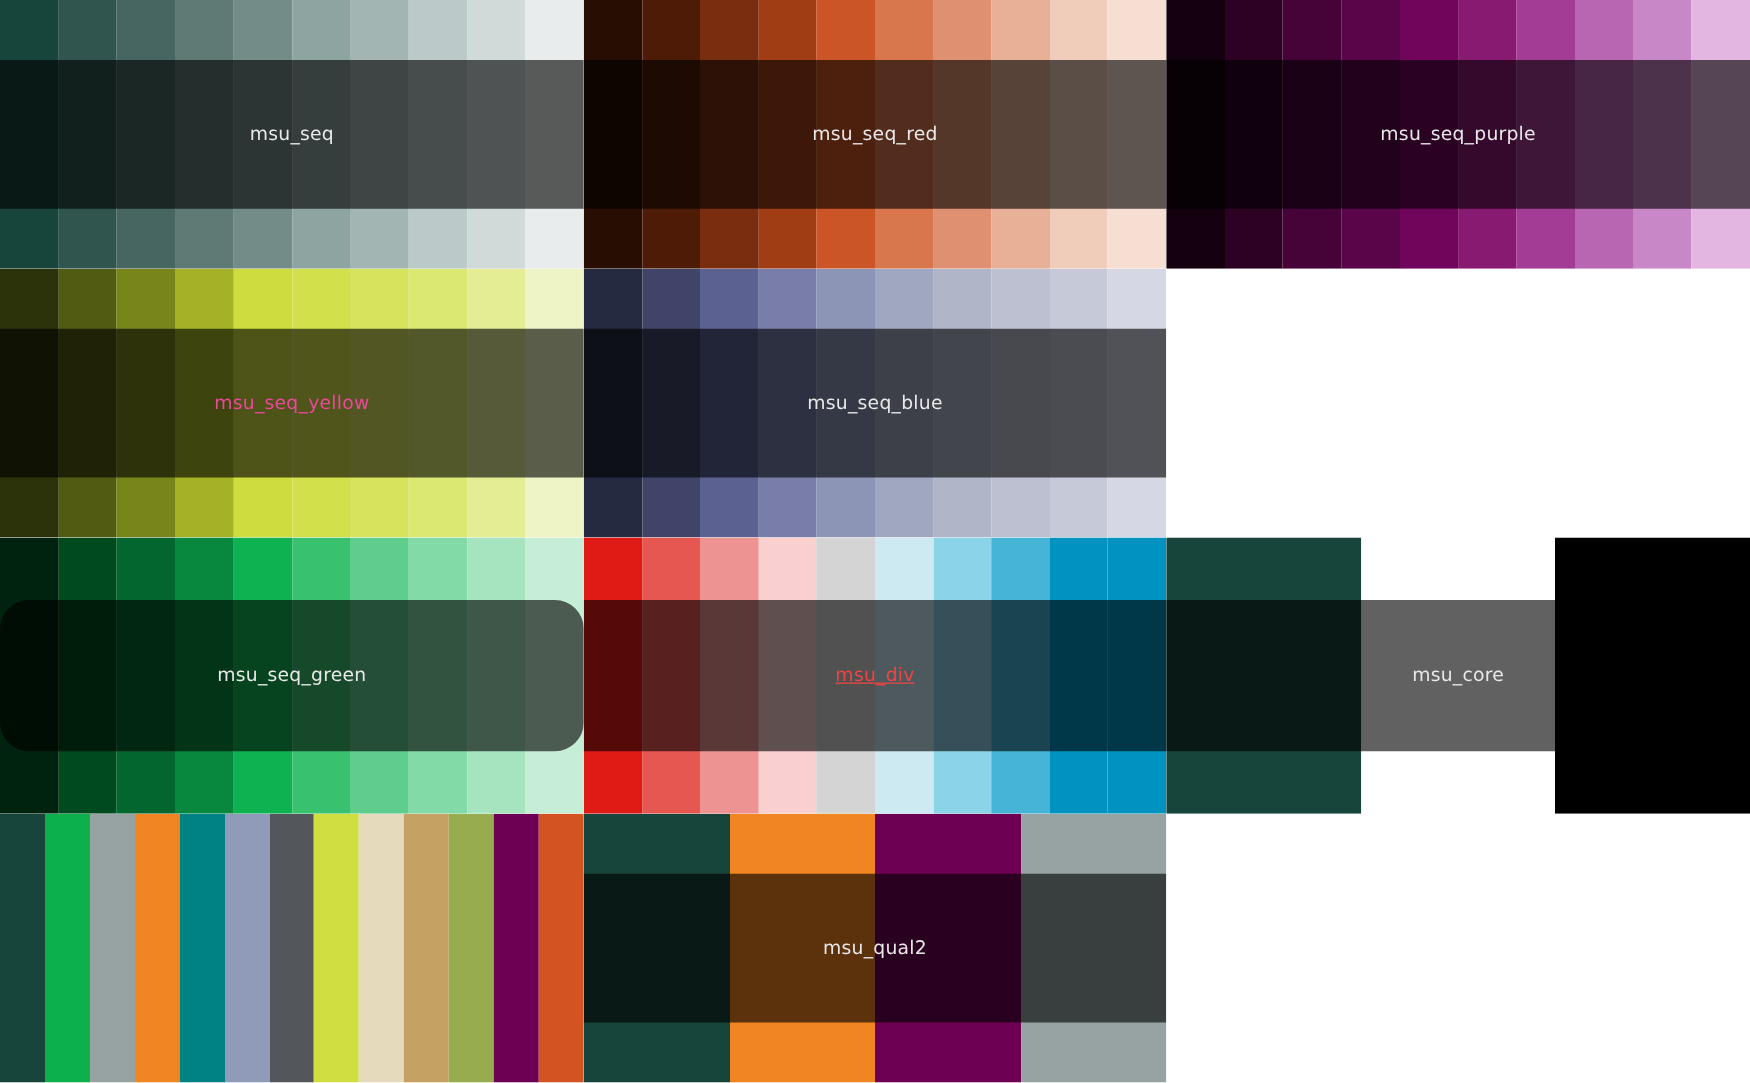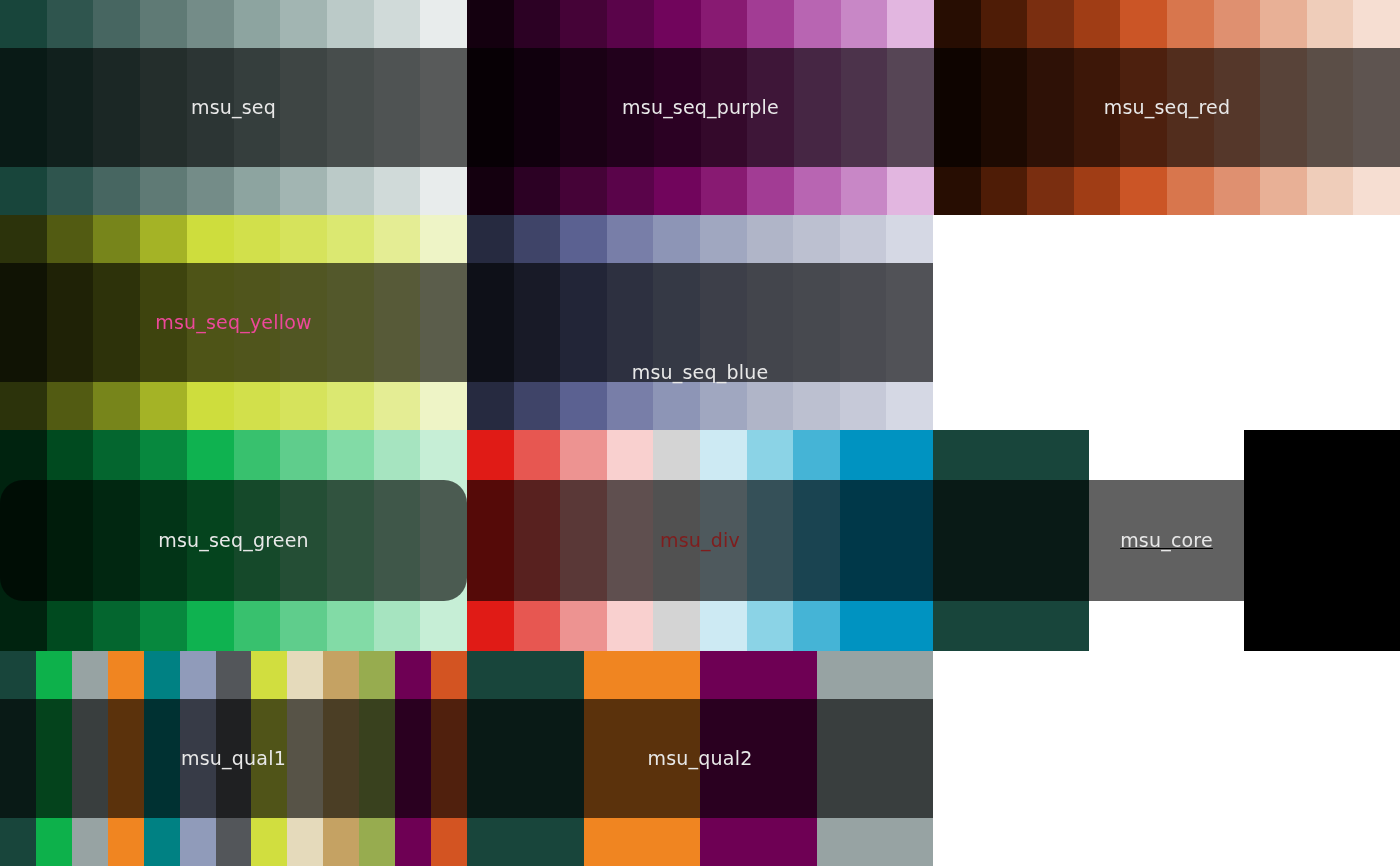--- a/index.html
+++ b/index.html
@@ -63,31 +63,30 @@
     top: 22.5%;
     height: 55%;
     background: rgba(0, 0, 0, 0.62);
     display: flex;
     align-items: center;
     justify-content: center;
     pointer-events: none;
   }
   .palette-label {
     color: #e8e8e8;
-    font-size: 19px;
+    font-size: 15px;
     font-family: "DejaVu Sans", "Liberation Sans", sans-serif;
     letter-spacing: 0.2px;
     line-height: 1;
     white-space: nowrap;
   }
 
   
   .palette-cell.core .label-band {
     background: rgba(0, 0, 0, 0.60);
-    text-decoration: underline;
   }
 
   .filler {
     flex: 1 1 auto;
     height: 100%;
     background: #ffffff;
   }
 </style>
 </head>
 <body>
@@ -102,56 +101,56 @@
           <div class="swatch" style="background: rgb(95, 122, 117);"></div>
           <div class="swatch" style="background: rgb(116, 140, 136);"></div>
           <div class="swatch" style="background: rgb(141, 164, 160);"></div>
           <div class="swatch" style="background: rgb(162, 181, 178);"></div>
           <div class="swatch" style="background: rgb(187, 202, 200);"></div>
           <div class="swatch" style="background: rgb(208, 218, 217);"></div>
           <div class="swatch" style="background: rgb(232, 236, 236);"></div>
         </div>
         <div class="label-band" style="background: rgba(0, 0, 0, 0.62);">
           <span class="palette-label" style="color: rgb(232, 232, 232);">msu_seq</span>
+        </div>
+      </div>
+      <div class="palette-cell" style="width: 466px;">
+        <div class="swatch-strip">
+          <div class="swatch" style="background: rgb(39, 13, 2);"></div>
+          <div class="swatch" style="background: rgb(78, 28, 6);"></div>
+          <div class="swatch" style="background: rgb(122, 46, 16);"></div>
+          <div class="swatch" style="background: rgb(160, 61, 21);"></div>
+          <div class="swatch" style="background: rgb(203, 85, 38);"></div>
+          <div class="swatch" style="background: rgb(216, 118, 77);"></div>
+          <div class="swatch" style="background: rgb(223, 144, 112);"></div>
+          <div class="swatch" style="background: rgb(232, 176, 150);"></div>
+          <div class="swatch" style="background: rgb(239, 205, 186);"></div>
+          <div class="swatch" style="background: rgb(246, 222, 210);"></div>
+        </div>
+        <div class="label-band" style="background: rgba(0, 0, 0, 0.62);">
+          <span class="palette-label" style="color: rgb(232, 232, 232);">msu_seq_red</span>
         </div>
       </div>
       <div class="palette-cell" style="width: 467px;">
         <div class="swatch-strip">
           <div class="swatch" style="background: rgb(20, 0, 15);"></div>
           <div class="swatch" style="background: rgb(44, 1, 36);"></div>
           <div class="swatch" style="background: rgb(69, 3, 55);"></div>
           <div class="swatch" style="background: rgb(90, 4, 74);"></div>
           <div class="swatch" style="background: rgb(113, 5, 92);"></div>
           <div class="swatch" style="background: rgb(136, 26, 114);"></div>
           <div class="swatch" style="background: rgb(162, 60, 148);"></div>
           <div class="swatch" style="background: rgb(184, 101, 178);"></div>
           <div class="swatch" style="background: rgb(200, 135, 198);"></div>
           <div class="swatch" style="background: rgb(226, 182, 224);"></div>
         </div>
         <div class="label-band" style="background: rgba(0, 0, 0, 0.62);">
           <span class="palette-label" style="color: rgb(232, 232, 232);">msu_seq_purple</span>
         </div>
       </div>
-      <div class="palette-cell" style="width: 466px;">
-        <div class="swatch-strip">
-          <div class="swatch" style="background: rgb(39, 13, 2);"></div>
-          <div class="swatch" style="background: rgb(78, 28, 6);"></div>
-          <div class="swatch" style="background: rgb(122, 46, 16);"></div>
-          <div class="swatch" style="background: rgb(160, 61, 21);"></div>
-          <div class="swatch" style="background: rgb(203, 85, 38);"></div>
-          <div class="swatch" style="background: rgb(216, 118, 77);"></div>
-          <div class="swatch" style="background: rgb(223, 144, 112);"></div>
-          <div class="swatch" style="background: rgb(232, 176, 150);"></div>
-          <div class="swatch" style="background: rgb(239, 205, 186);"></div>
-          <div class="swatch" style="background: rgb(246, 222, 210);"></div>
-        </div>
-        <div class="label-band" style="background: rgba(0, 0, 0, 0.62);">
-          <span class="palette-label" style="color: rgb(232, 232, 232);">msu_seq_red</span>
-        </div>
-      </div>
     </div>
     <div class="palette-row r1">
       <div class="palette-cell" style="width: 467px;">
         <div class="swatch-strip">
           <div class="swatch" style="background: rgb(44, 51, 11);"></div>
           <div class="swatch" style="background: rgb(82, 91, 18);"></div>
           <div class="swatch" style="background: rgb(119, 133, 27);"></div>
           <div class="swatch" style="background: rgb(164, 179, 38);"></div>
           <div class="swatch" style="background: rgb(206, 221, 61);"></div>
           <div class="swatch" style="background: rgb(210, 224, 75);"></div>
@@ -170,21 +169,21 @@
           <div class="swatch" style="background: rgb(63, 68, 104);"></div>
           <div class="swatch" style="background: rgb(91, 97, 145);"></div>
           <div class="swatch" style="background: rgb(120, 126, 168);"></div>
           <div class="swatch" style="background: rgb(141, 149, 182);"></div>
           <div class="swatch" style="background: rgb(160, 167, 192);"></div>
           <div class="swatch" style="background: rgb(176, 181, 200);"></div>
           <div class="swatch" style="background: rgb(188, 192, 208);"></div>
           <div class="swatch" style="background: rgb(198, 201, 216);"></div>
           <div class="swatch" style="background: rgb(213, 216, 228);"></div>
         </div>
-        <div class="label-band" style="background: rgba(0, 0, 0, 0.62); align-items: flex-end;">
+        <div class="label-band" style="background: rgba(0, 0, 0, 0.62);">
           <span class="palette-label" style="color: rgb(232, 232, 232);">msu_seq_blue</span>
         </div>
       </div>
     </div>
     <div class="palette-row r2">
       <div class="palette-cell" style="width: 467px;">
         <div class="swatch-strip">
           <div class="swatch" style="background: rgb(0, 35, 15);"></div>
           <div class="swatch" style="background: rgb(0, 74, 31);"></div>
           <div class="swatch" style="background: rgb(4, 102, 47);"></div>
@@ -207,21 +206,21 @@
           <div class="swatch" style="background: rgb(237, 147, 145);"></div>
           <div class="swatch" style="background: rgb(249, 208, 207);"></div>
           <div class="swatch" style="background: rgb(212, 212, 212);"></div>
           <div class="swatch" style="background: rgb(205, 234, 243);"></div>
           <div class="swatch" style="background: rgb(139, 211, 230);"></div>
           <div class="swatch" style="background: rgb(69, 180, 214);"></div>
           <div class="swatch" style="background: rgb(0, 147, 193);"></div>
           <div class="swatch" style="background: rgb(0, 147, 193);"></div>
         </div>
         <div class="label-band" style="background: rgba(0, 0, 0, 0.62);">
-          <span class="palette-label" style="color: #7f1d1d;">msu_div</span>
+          <span class="palette-label" style="color: #ef4444; text-decoration: underline;">msu_div</span>
         </div>
       </div>
       <div class="palette-cell core" style="width: 467px;">
         <div class="swatch-strip">
           <div class="swatch" style="background: rgb(24, 69, 59);"></div>
           <div class="swatch" style="background: rgb(255, 255, 255);"></div>
           <div class="swatch" style="background: rgb(0, 0, 0);"></div>
         </div>
         <div class="label-band" style="background: rgba(0, 0, 0, 0.62);">
           <span class="palette-label" style="color: rgb(232, 232, 232);">msu_core</span>
@@ -238,23 +237,20 @@
           <div class="swatch" style="background: rgb(0, 129, 131);"></div>
           <div class="swatch" style="background: rgb(144, 155, 186);"></div>
           <div class="swatch" style="background: rgb(83, 86, 90);"></div>
           <div class="swatch" style="background: rgb(209, 222, 63);"></div>
           <div class="swatch" style="background: rgb(229, 218, 187);"></div>
           <div class="swatch" style="background: rgb(197, 162, 99);"></div>
           <div class="swatch" style="background: rgb(151, 172, 79);"></div>
           <div class="swatch" style="background: rgb(110, 0, 84);"></div>
           <div class="swatch" style="background: rgb(211, 84, 34);"></div>
         </div>
-        <div class="label-band" style="background: rgba(0, 0, 0, 0.62);">
-          <span class="palette-label" style="color: rgb(232, 232, 232);">msu_qual1</span>
-        </div>
       </div>
       <div class="palette-cell" style="width: 466px;">
         <div class="swatch-strip">
           <div class="swatch" style="background: rgb(24, 69, 59);"></div>
           <div class="swatch" style="background: rgb(240, 133, 33);"></div>
           <div class="swatch" style="background: rgb(110, 0, 84);"></div>
           <div class="swatch" style="background: rgb(151, 163, 163);"></div>
         </div>
         <div class="label-band" style="background: rgba(0, 0, 0, 0.62);">
           <span class="palette-label" style="color: rgb(232, 232, 232);">msu_qual2</span>

